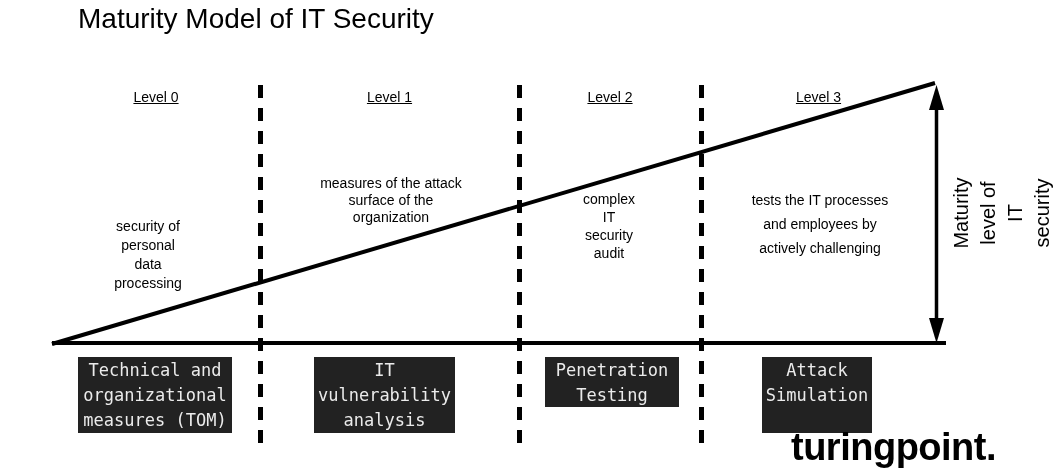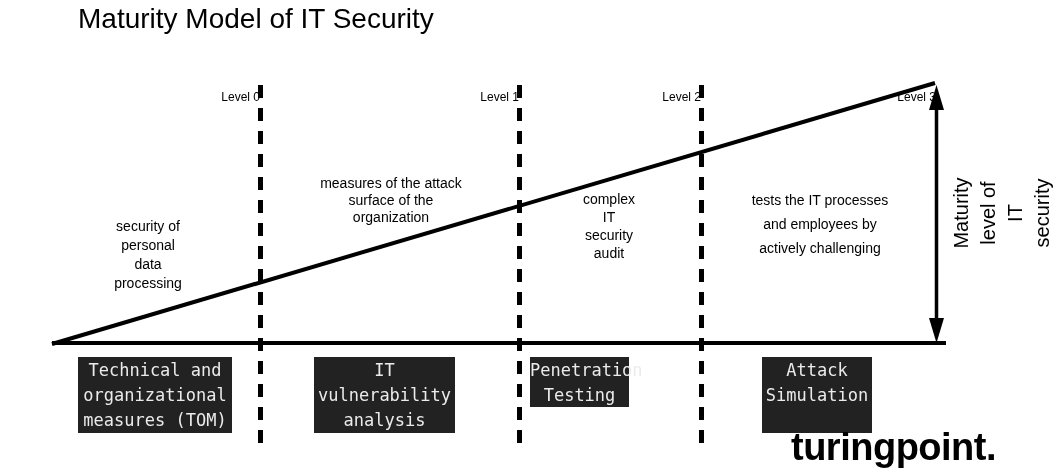--- a/index.html
+++ b/index.html
@@ -19,22 +19,23 @@
   }
   .stage *{box-sizing:border-box;}
   .title{
     position:absolute;left:78px;top:2px;
     font-size:28px;line-height:34px;font-weight:400;
     white-space:nowrap;
   }
   svg.lines{position:absolute;left:0;top:0;}
   .level-label{
     position:absolute;top:88px;
-    font-size:12px;line-height:18px;
-    text-align:right;
+    font-size:14px;line-height:18px;
+    text-align:center;
+    text-decoration:underline;
   }
   .desc{
     position:absolute;
     font-size:14px;
     text-align:center;
     white-space:pre-line;
   }
   .desc.d0{left:78px;width:140px;top:217px;line-height:19px;}
   .desc.d1{left:291px;width:200px;top:175px;line-height:17px;}
   .desc.d2{left:549px;width:120px;top:190px;line-height:18px;}
@@ -44,21 +45,21 @@
     background:var(--box-bg);
     color:var(--box-text);
     font-family:"DejaVu Sans Mono", monospace;
     font-size:17px;line-height:25px;
     text-align:center;
     white-space:pre-line;
     padding-top:1px;
   }
   .box.b0{left:78px;width:154px;height:76px;}
   .box.b1{left:314px;width:141px;height:76px;}
-  .box.b2{left:530px;width:99px;height:50px;}
+  .box.b2{left:545px;width:134px;height:50px;}
   .box.b3{left:762px;width:110px;height:76px;}
   .y-axis-label{
     position:absolute;left:902px;top:159px;
     width:200px;height:108px;
     transform:rotate(-90deg);
     transform-origin:50% 50%;
     font-size:20px;line-height:27px;
     text-align:center;
     white-space:pre-line;
   }

